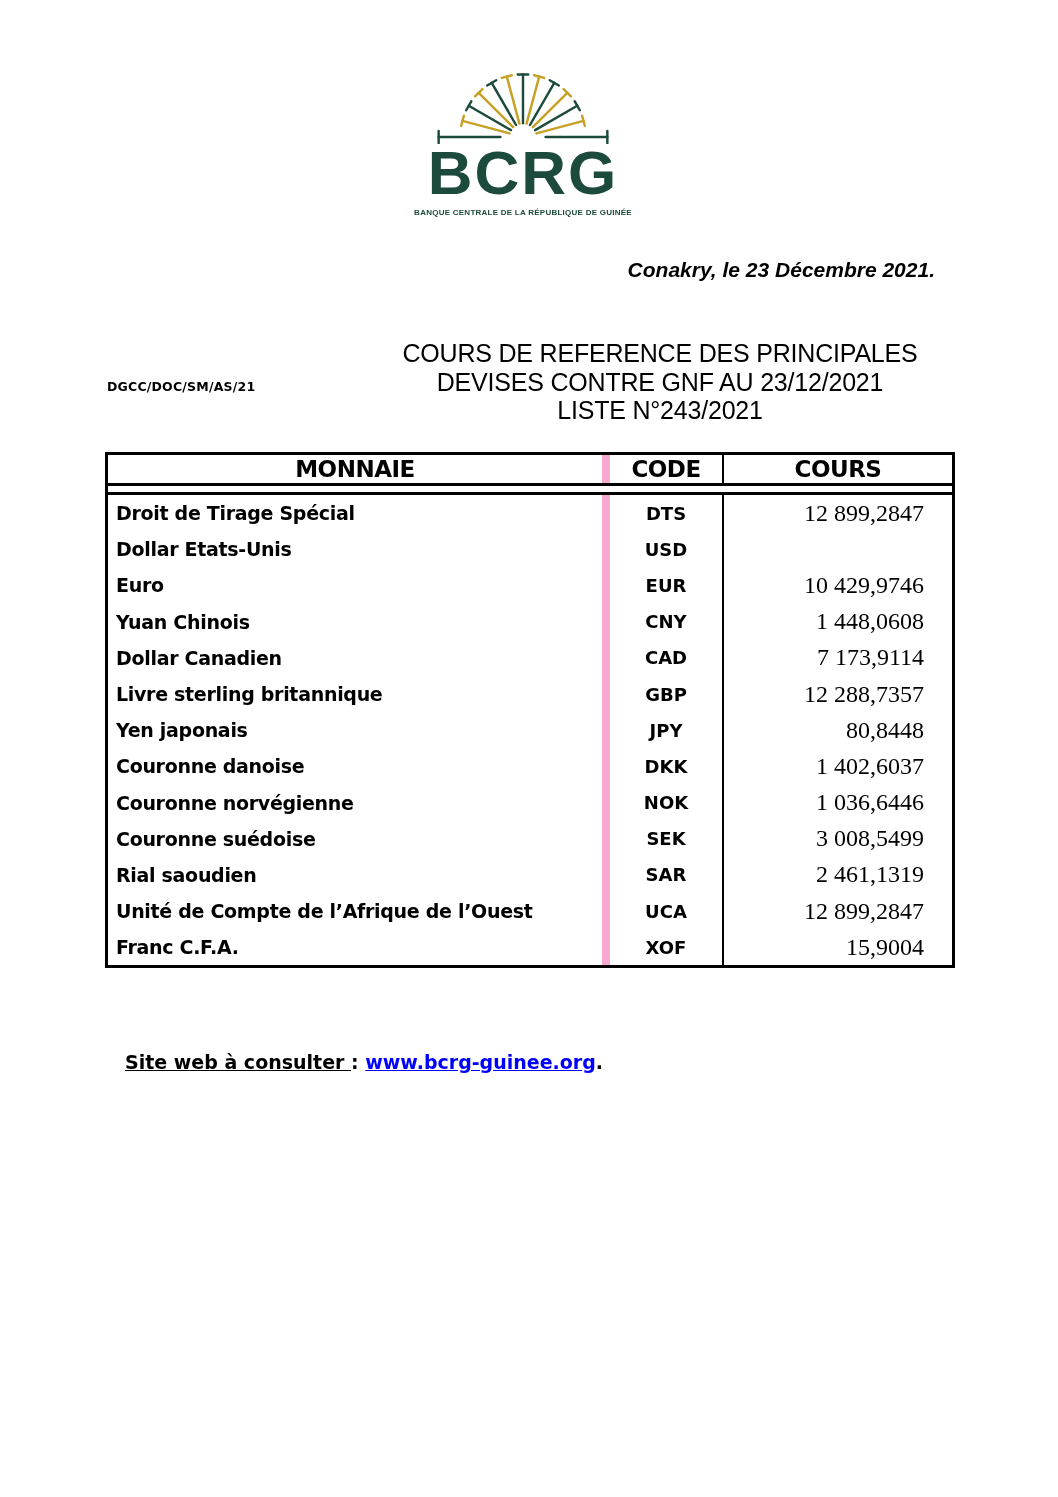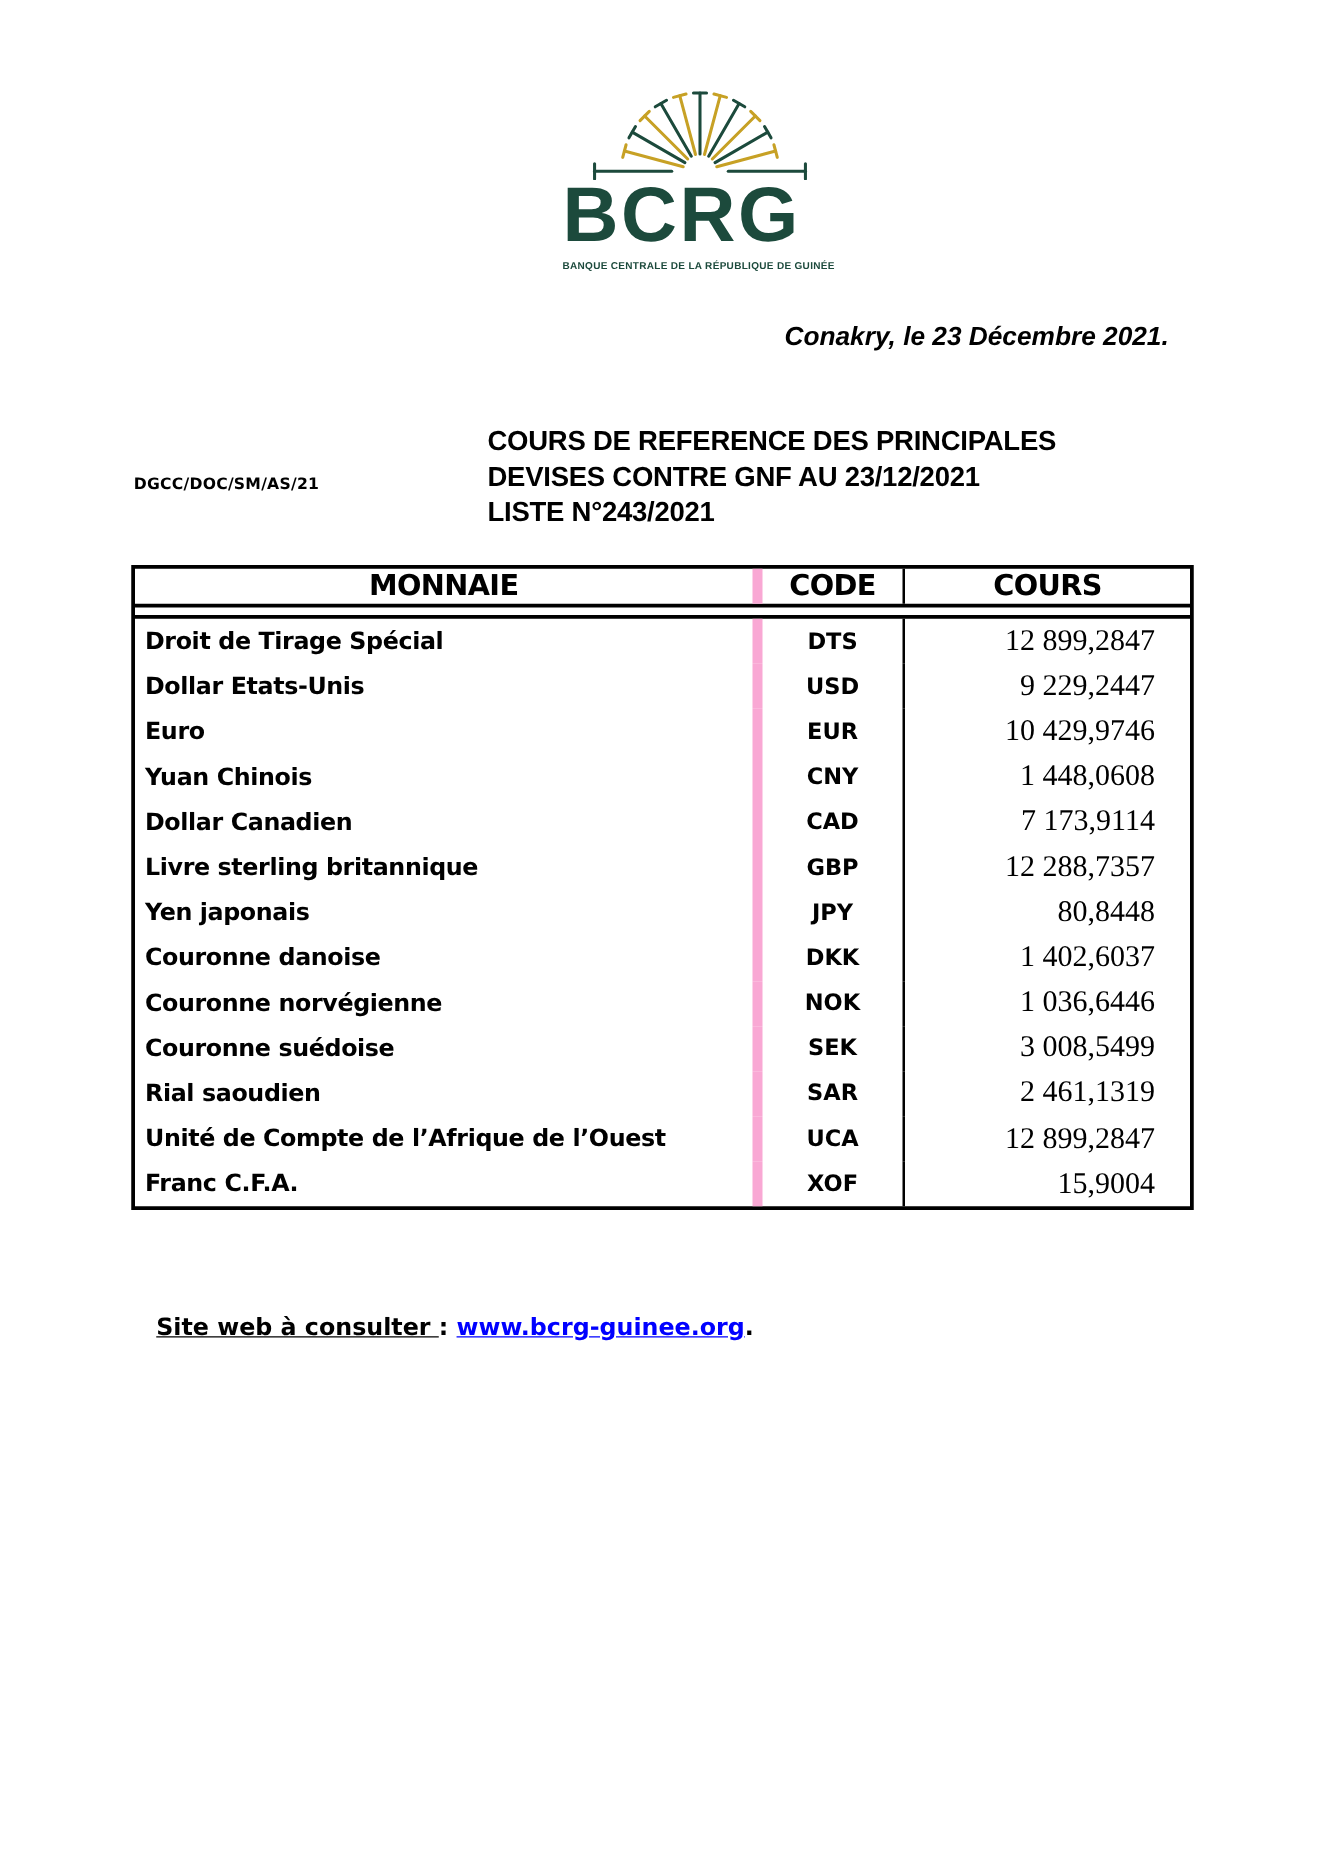--- a/index.html
+++ b/index.html
@@ -4,21 +4,21 @@
 <style>
   html,body { margin:0; padding:0; background:#ffffff; }
   .page {
     position:relative; width:1058px; height:1497px;
     background:#ffffff; color:#000;
     font-family:"DejaVu Sans", sans-serif;
     overflow:hidden;
   }
 
   
-  .logo { position:absolute; top:64px; left:450px; width:220px; }
+  .logo { position:absolute; top:64px; left:413px; width:220px; text-align:center; }
   .logo-fan { display:block; margin:0 auto; width:178px; height:80px; }
   .logo-text {
     font-family:"Liberation Sans", sans-serif;
     font-weight:bold; font-size:62px; line-height:58px;
     letter-spacing:2px; margin-top:0px;
   }
   .logo-tagline {
     font-family:"Liberation Sans", sans-serif;
     font-weight:bold; font-size:8px; letter-spacing:0.25px;
     white-space:nowrap; margin-top:6px;
@@ -29,22 +29,23 @@
     position:absolute; top:258px; right:123px;
     font-family:"Liberation Sans", sans-serif;
     font-weight:bold; font-style:italic; font-size:21px;
   }
   .doc-ref {
     position:absolute; top:379px; left:107px;
     font-weight:bold; font-size:12.5px; letter-spacing:0.2px;text-align:right;
   }
   .doc-title {
     position:absolute; top:339px; left:390px; width:540px;
-    font-family:"Liberation Sans", sans-serif;
-    font-weight:bold; font-size:22px; line-height:28.5px;
+    text-align:center;
+    font-family:"Liberation Sans", sans-serif;
+    font-weight:normal; font-size:25px; line-height:28.5px;
     letter-spacing:-0.2px;
   }
 
   
   .rates-table {
     position:absolute; top:452px; left:105px; width:850px;
     border:3px solid #000; box-sizing:border-box;
   }
   .thead { display:flex; height:28px; border-bottom:3px solid #000; }
   .thead .cell {
@@ -137,21 +138,20 @@
     <div class="head-gap"></div>
     <div class="tbody">
         <div class="trow">
         <div class="c1">Droit de Tirage Spécial</div>
         <div class="c2">DTS</div>
         <div class="c3">12 899,2847</div>
       </div>
         <div class="trow">
         <div class="c1">Dollar Etats-Unis</div>
         <div class="c2">USD</div>
-        <div class="c3">9 229,2447</div>
       </div>
         <div class="trow">
         <div class="c1">Euro</div>
         <div class="c2">EUR</div>
         <div class="c3">10 429,9746</div>
       </div>
         <div class="trow">
         <div class="c1">Yuan Chinois</div>
         <div class="c2">CNY</div>
         <div class="c3">1 448,0608</div>

